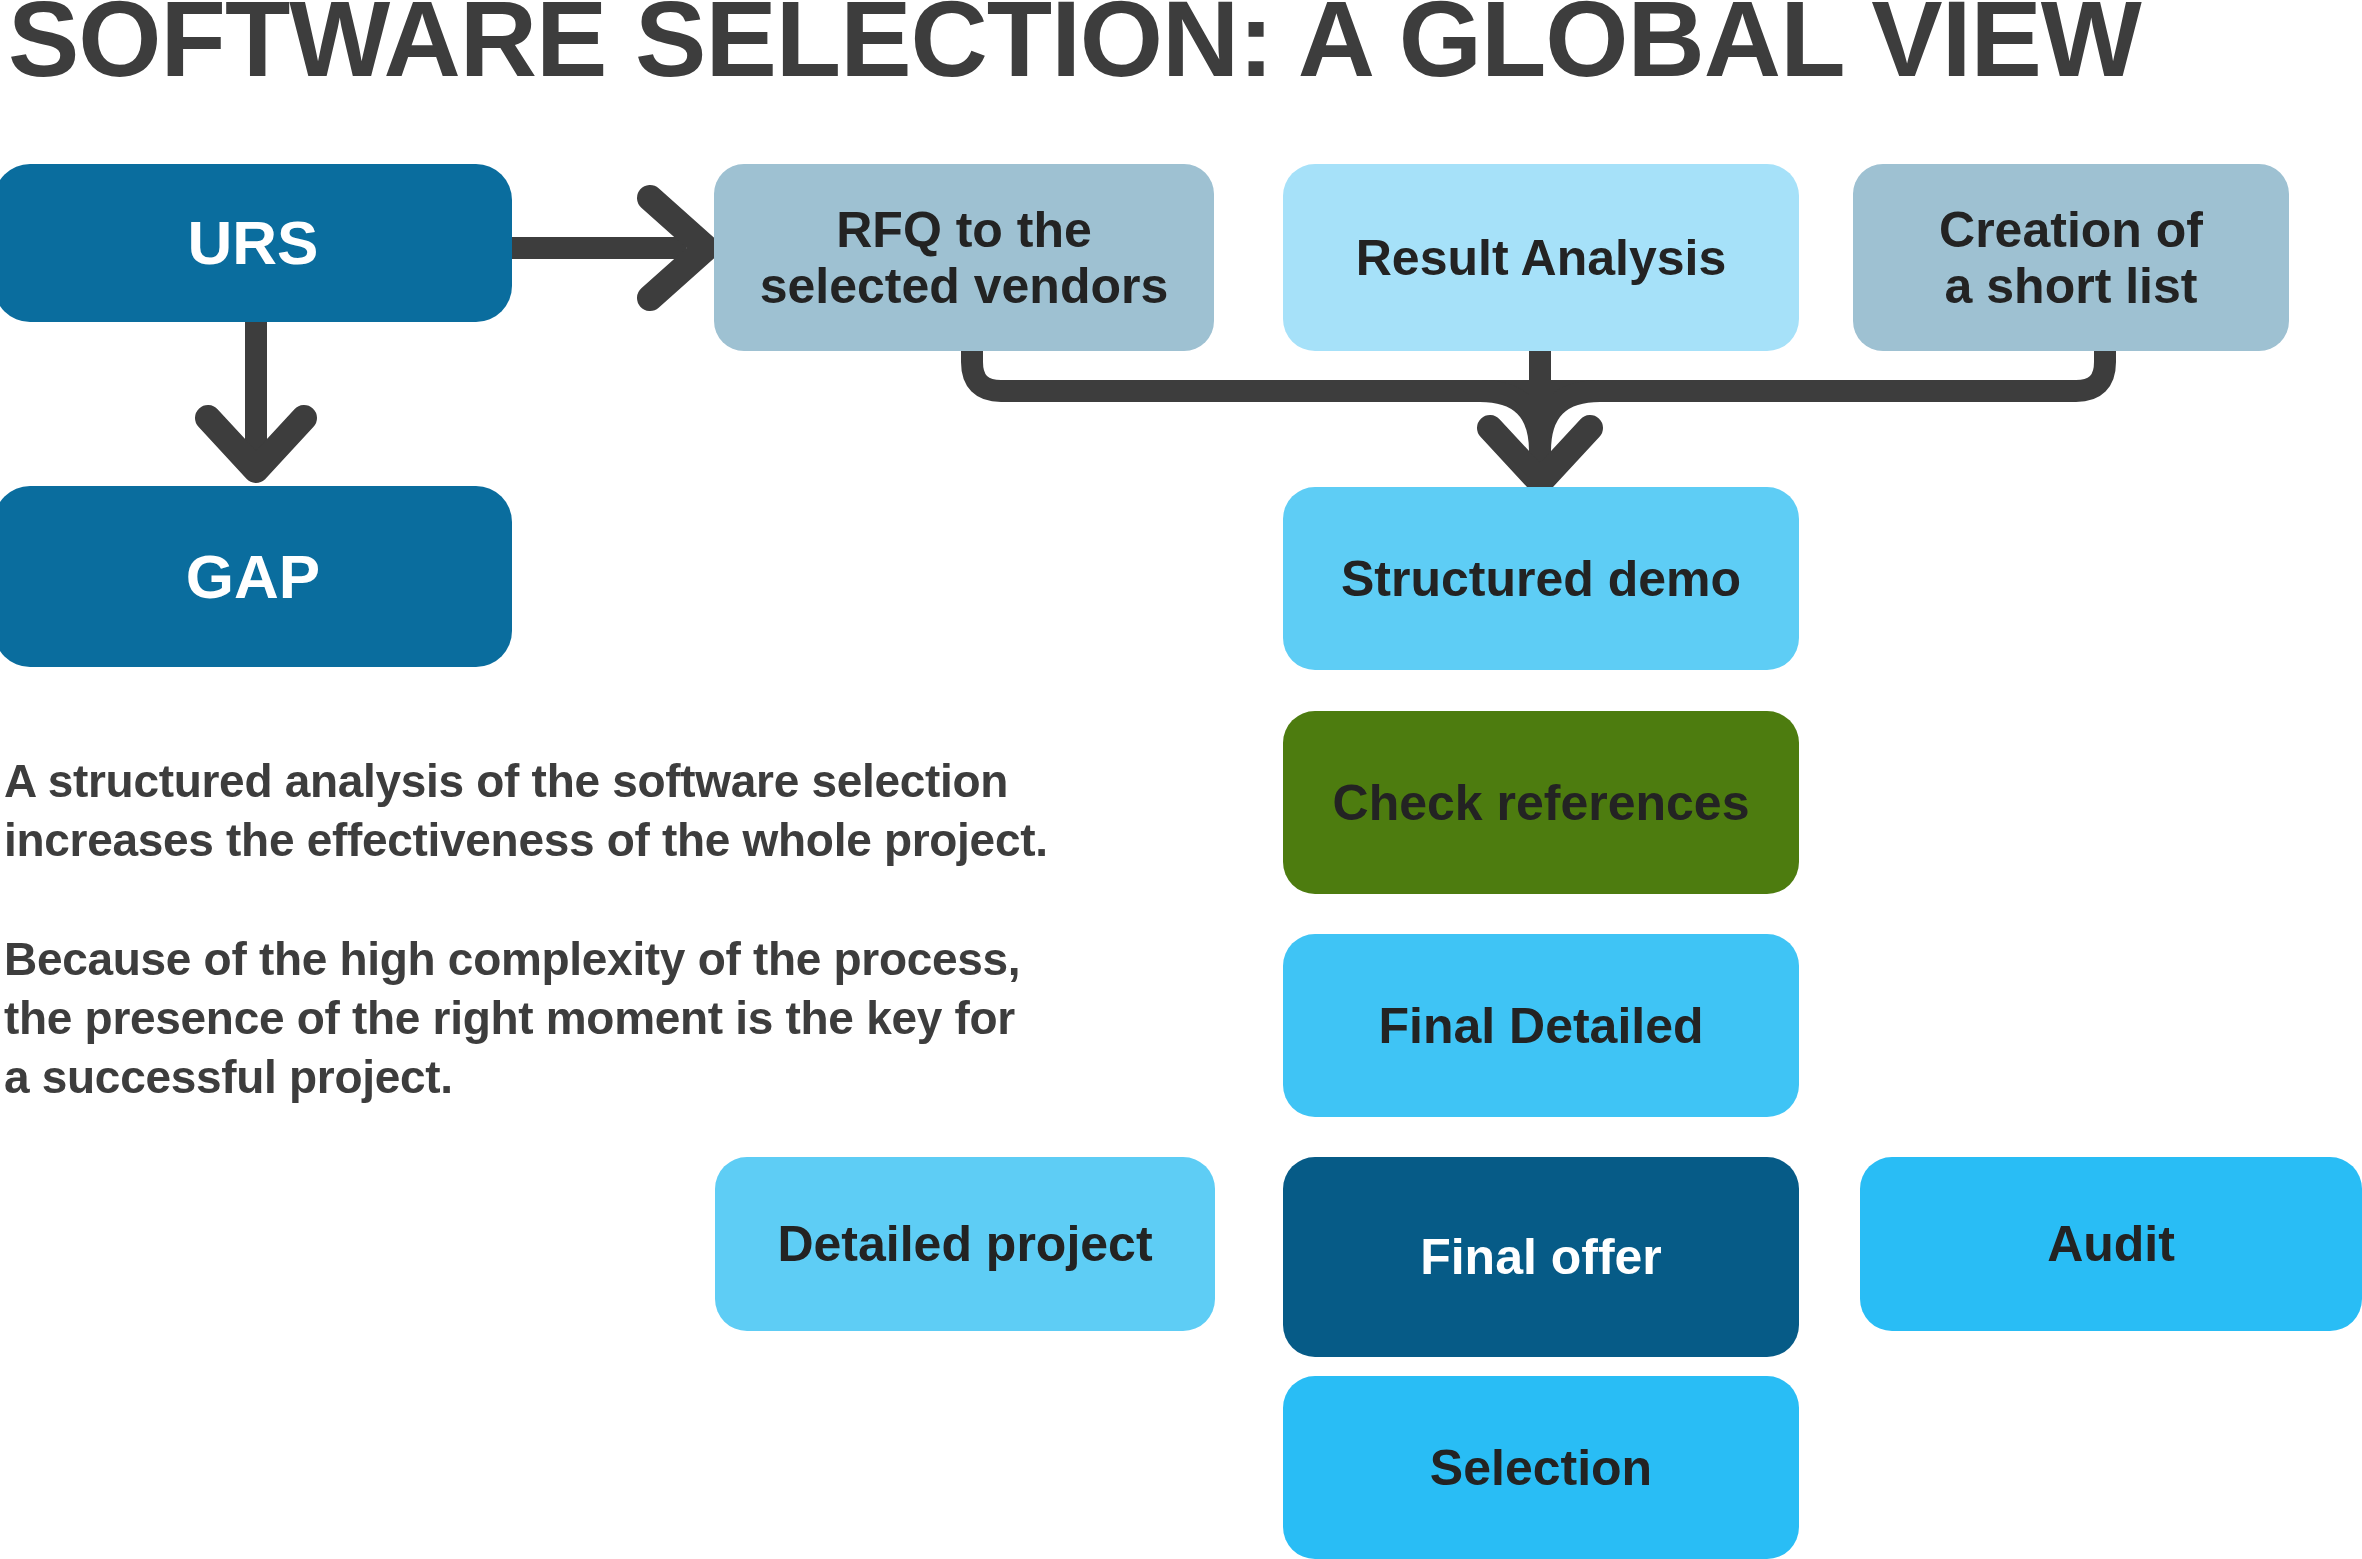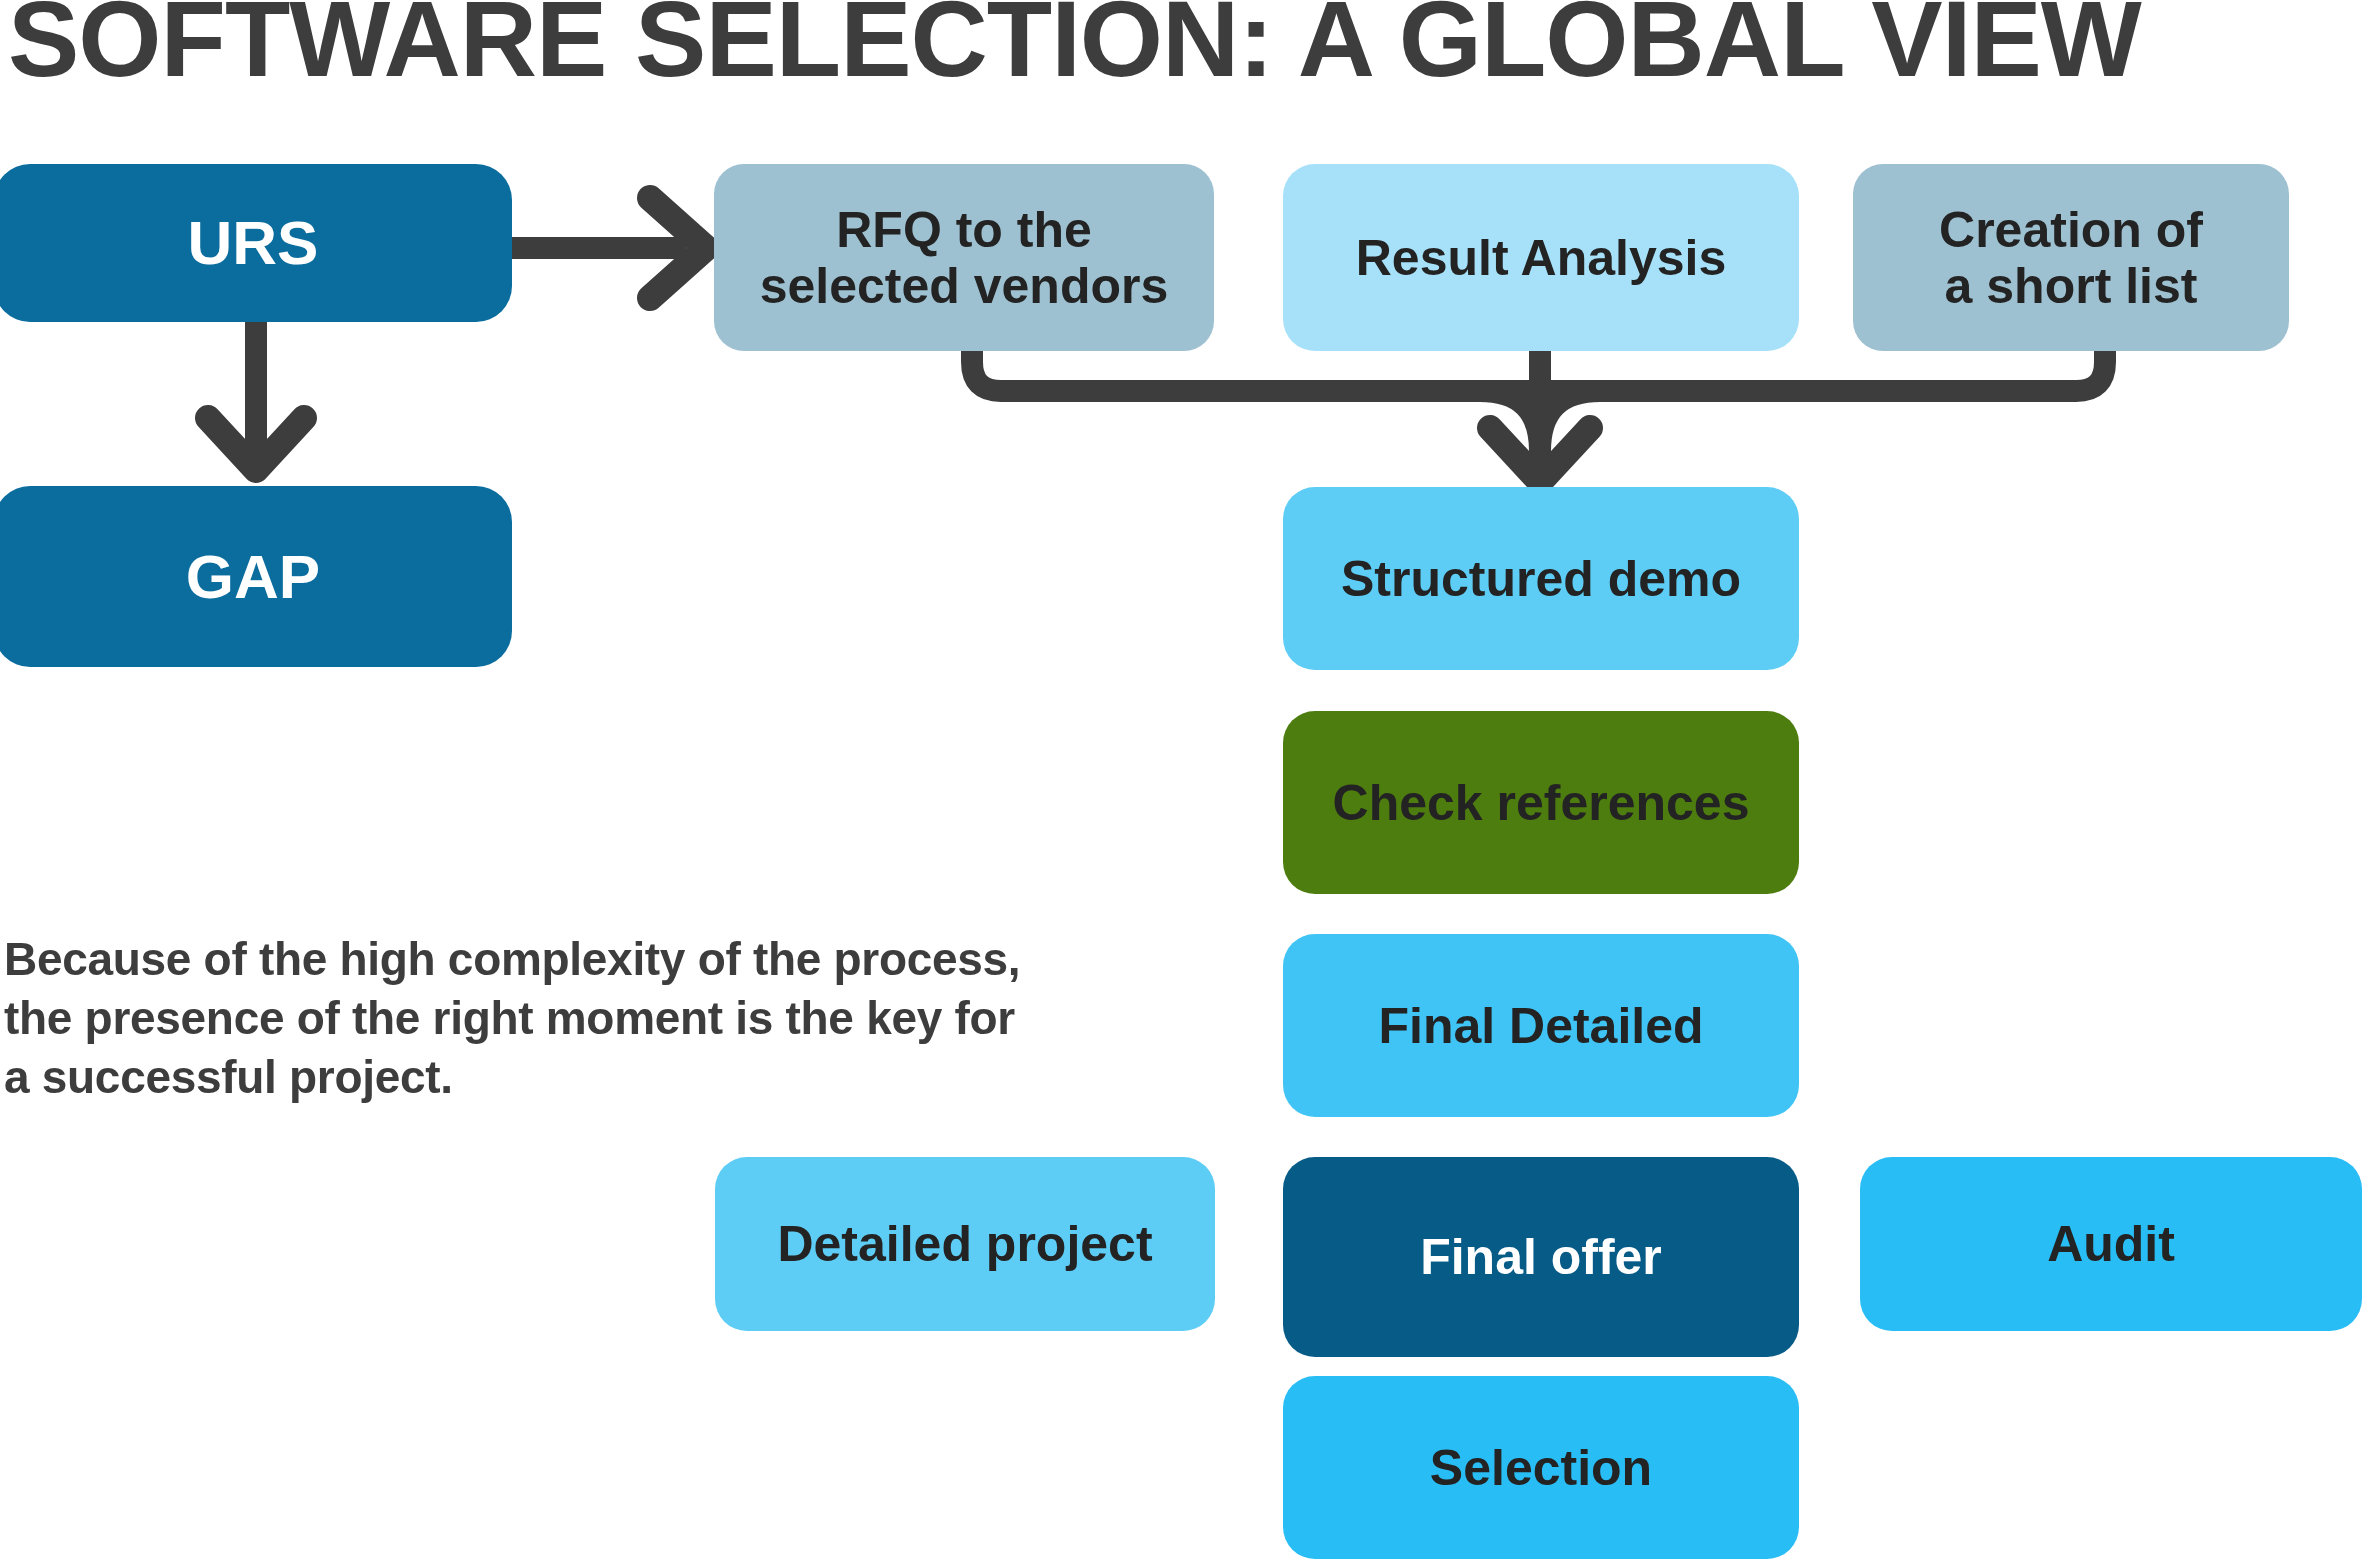--- a/index.html
+++ b/index.html
@@ -147,18 +147,20 @@
   </div>
 
   <div class="node" style="left:1860px; top:1157px; width:502px; height:174px; background:#29bdf5; color:#232323; font-size:50px; border-radius:32px;">
     <span class="lbl">Audit</span>
   </div>
 
   <div class="node" style="left:1283px; top:1376px; width:516px; height:183px; background:#29bdf5; color:#232323; font-size:50px; border-radius:32px;">
     <span class="lbl">Selection</span>
   </div>
 
+  <div class="para" style="left:4px; top:752px; width:1180px;">A structured analysis of the software selection
+increases the effectiveness of the whole project.</div>
 
   <div class="para" style="left:4px; top:930px; width:1180px;">Because of the high complexity of the process,
 the presence of the right moment is the key for
 a successful project.</div>
 
 </div>
 
 </body></html>

